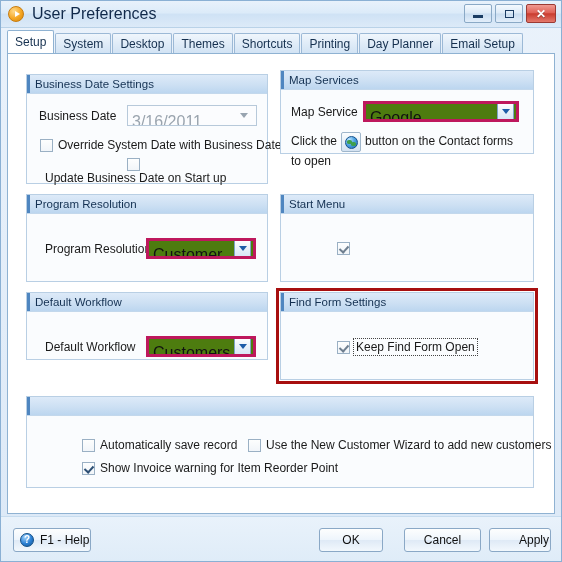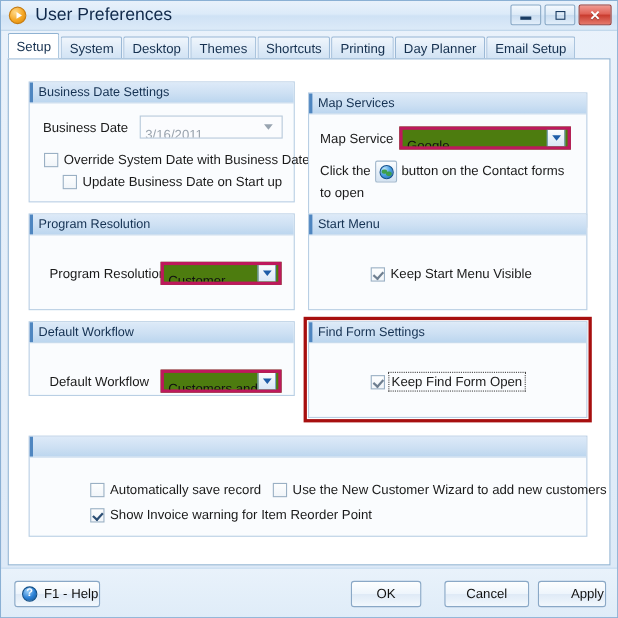--- a/index.html
+++ b/index.html
@@ -184,21 +184,21 @@
     position: absolute;
     box-sizing: border-box;
     height: 21px;
     border: 3px solid #be185d;
     background: #4d7c0f;
     display: flex;
     align-items: center;
     overflow: hidden;
   }
   .combo .val {
-    font-size: 12px;
+    font-size: 16px;
     color: #111111;
     padding-left: 4px;
     white-space: nowrap;
     overflow: hidden;
     flex: 1 1 auto;
     margin-top: 12px;
   }
   .combo .arrow {
     width: 17px;
     height: 17px;
@@ -420,28 +420,28 @@
         <div class="combo disabled" style="left:100px; top:11px; width:130px;">
           <span class="val">3/16/2011</span>
           <span class="arrow">
               <span class="chev"></span>
             </span>
         </div>
         <div class="chk" style="left:13px; top:44px;">
           <span class="box"></span>
           <span class="txt">Override System Date with Business Date</span>
         </div>
-        <div class="chk" style="left:30px; top:64px;">
+        <div class="chk" style="left:13px; top:64px;flex-direction:column;">
           <span class="box"></span>
           <span class="txt">Update Business Date on Start up</span>
         </div>
       </div>
     </div>
 
-    <div class="group" style="left:272px; top:30px; width:254px; height:123px;">
+    <div class="group" style="left:272px; top:16px; width:254px; height:84px;">
       <div class="group-header">
         <span class="group-title">Map Services</span>
       </div>
       <div class="group-body">
         <span class="lbl" style="left:10px; top:15px;">Map Service</span>
         <div class="combo" style="left:82px; top:11px; width:156px;">
           <span class="val">Google</span>
           <span class="arrow">
               <span class="chev"></span>
             </span>
@@ -469,21 +469,20 @@
       </div>
     </div>
 
     <div class="group" style="left:272px; top:140px; width:254px; height:88px;">
       <div class="group-header">
         <span class="group-title">Start Menu</span>
       </div>
       <div class="group-body">
         <div class="chk" style="left:56px; top:28px;">
           <span class="box checked"></span>
-          <span class="txt">Keep Start Menu Visible</span>
         </div>
       </div>
     </div>
 
     <div class="group" style="left:18px; top:238px; width:242px; height:68px;">
       <div class="group-header">
         <span class="group-title">Default Workflow</span>
       </div>
       <div class="group-body">
         <span class="lbl" style="left:18px; top:28px;">Default Workflow</span>

